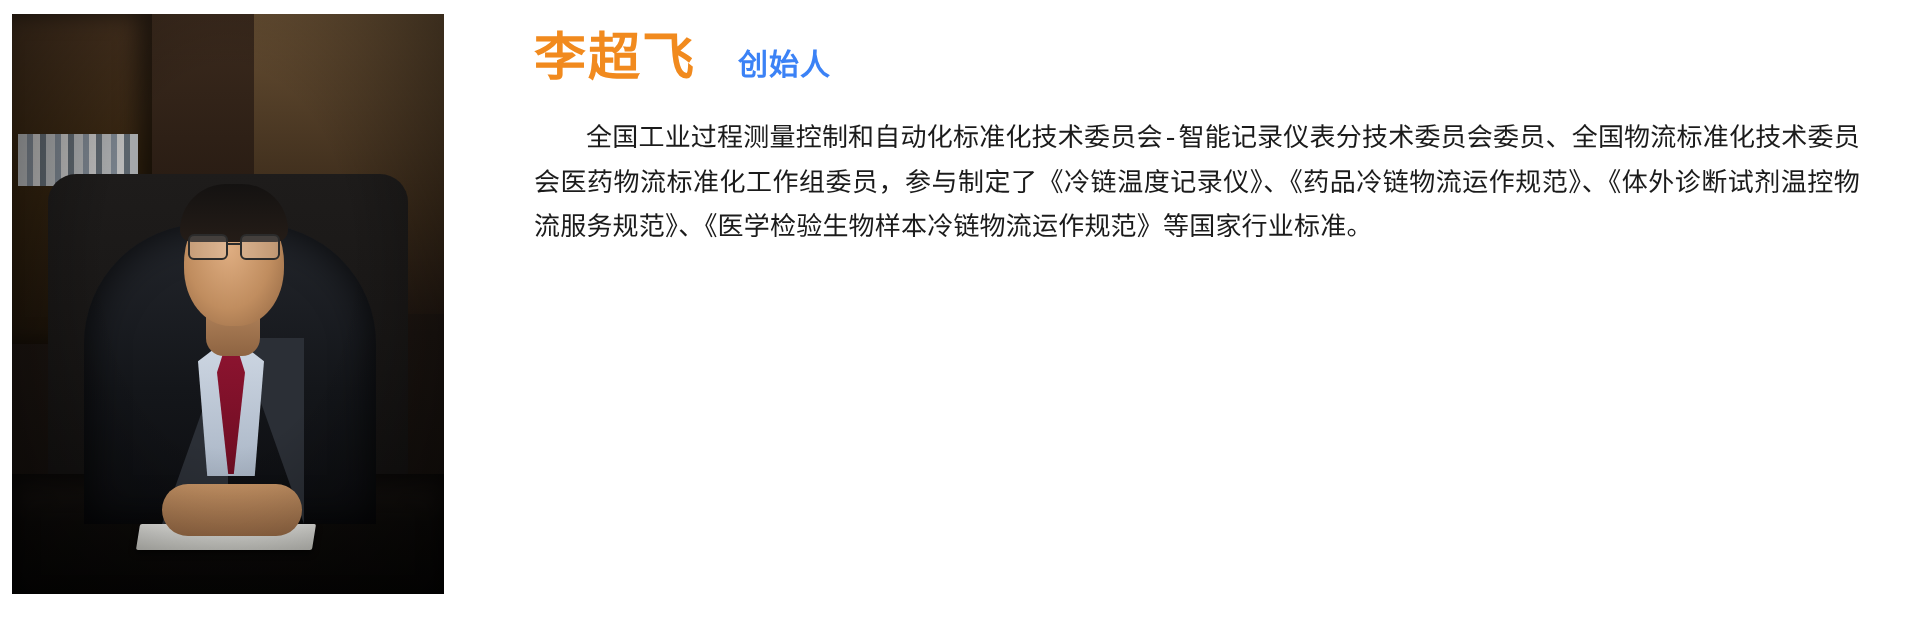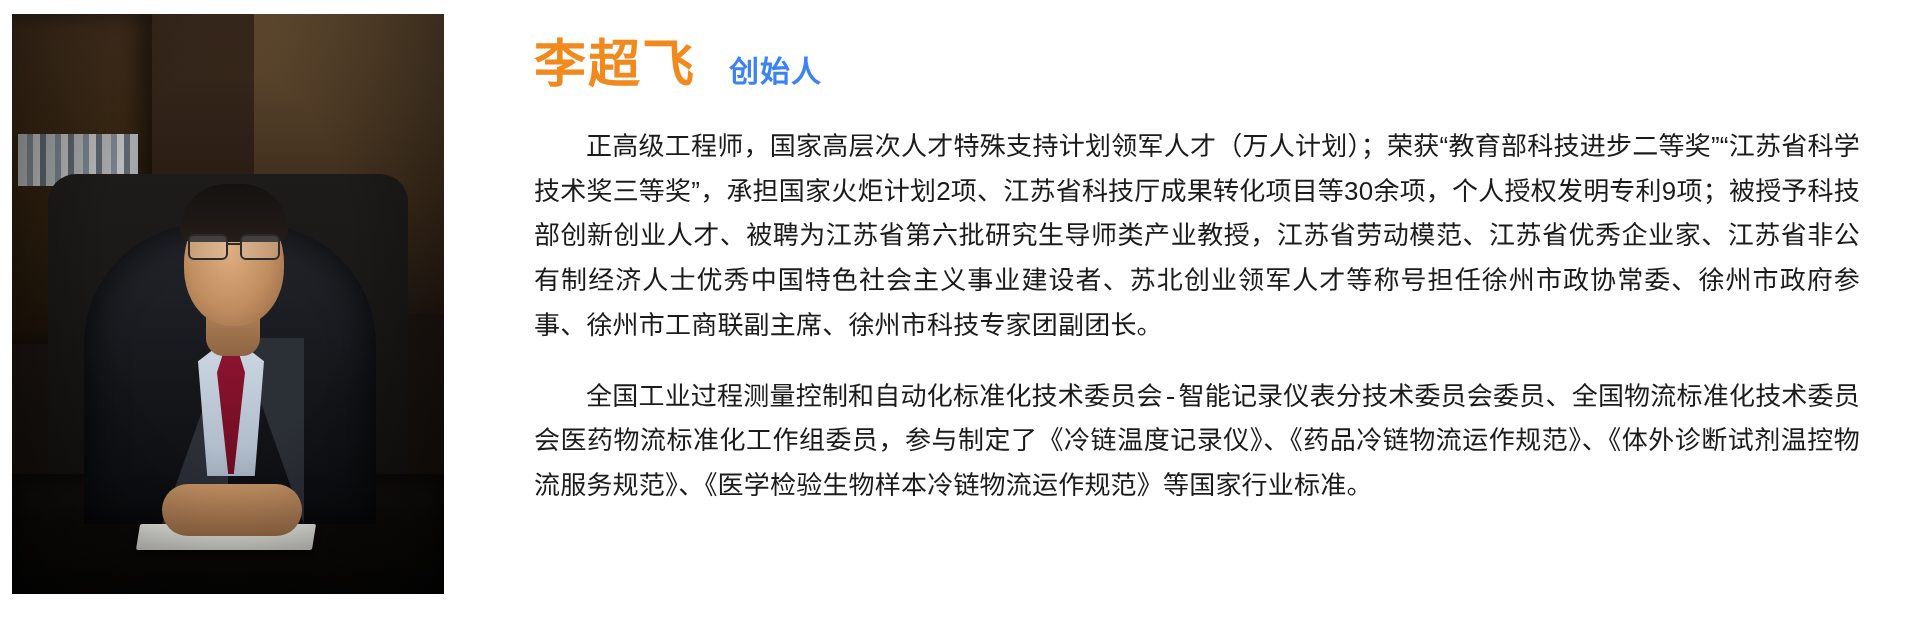--- a/index.html
+++ b/index.html
@@ -188,22 +188,22 @@
 
   
   .text-col {
     flex: 1 1 auto;
     padding: 22px 56px 0 90px;
     box-sizing: border-box;
   }
   .name-row {
     display: flex;
     align-items: baseline;
-    gap: 33px;
-    margin: 16px 0 34px 0;
+    gap: 42px;
+    margin: 9px 0 34px 0;
   }
   .person-name {
     font-size: 52px;
     font-weight: 700;
     color: #f18a1e;
     letter-spacing: 2px;
     line-height: 1;
   }
   .person-title {
     font-size: 30px;
@@ -254,18 +254,17 @@
       <div class="vignette"></div>
     </div>
   </div>
 
   <div class="text-col">
     <div class="name-row">
       <span class="person-name">李超飞</span>
       <span class="person-title">创始人</span>
     </div>
 
-    <p class="bio-para">正高级工程师，国家高层次人才特殊支持计划领军人才（万人计划）；荣获“教育部科技进步二等奖”“江苏省科学技术奖三等奖”，承担国家火炬计划2项、江苏省科技厅成果转化项目等30余项，个人授权发明专利9项；被授予科技部创新创业人才、被聘为江苏省第六批研究生导师类产业教授，江苏省劳动模范、江苏省优秀企业家、江苏省非公有制经济人士优秀中国特色社会主义事业建设者、苏北创业领军人才等称号担任徐州市政协常委、徐州市政府参事、徐州市工商联副主席、徐州市科技专家团副团长。</p>
 
     <p class="bio-para">全国工业过程测量控制和自动化标准化技术委员会-智能记录仪表分技术委员会委员、全国物流标准化技术委员会医药物流标准化工作组委员，参与制定了《冷链温度记录仪》、《药品冷链物流运作规范》、《体外诊断试剂温控物流服务规范》、《医学检验生物样本冷链物流运作规范》等国家行业标准。</p>
   </div>
 
 </div>
 
 </body></html>

